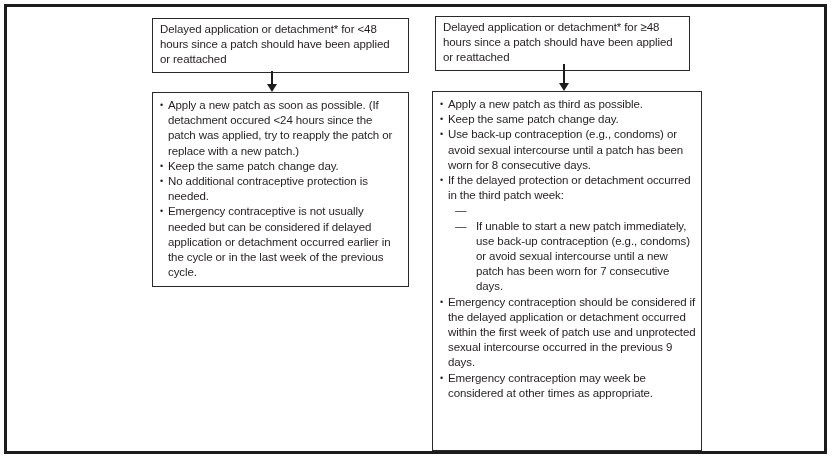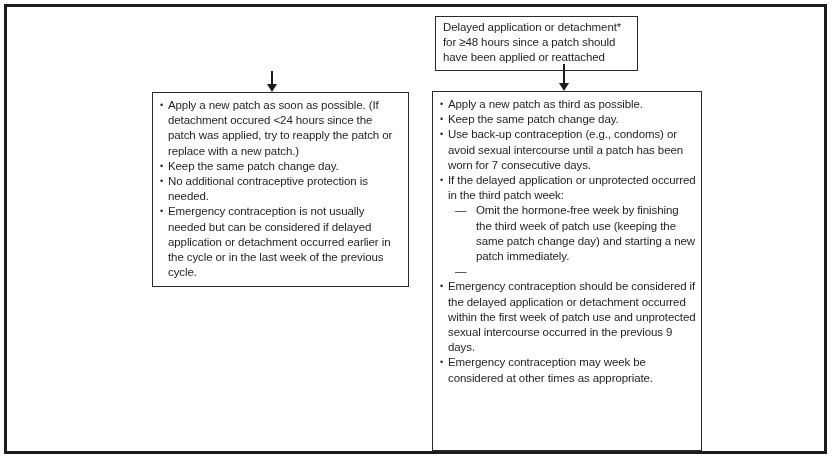--- a/index.html
+++ b/index.html
@@ -25,21 +25,21 @@
     background: #ffffff;
     font-size: 11.5px;
     line-height: 15.2px;
     letter-spacing: -0.1px;
   }
   .header-box { padding: 3px 6px 4px 7px; }
   .content-box { padding: 5px 5px 6px 7px; }
 
   #left-header  { left: 145px; top: 11px;  width: 257px; min-height: 53px; }
   #left-content { left: 145px; top: 85px;  width: 257px; min-height: 195px; }
-  #right-header { left: 428px; top: 9px;   width: 203px; min-height: 48px; }
+  #right-header { left: 428px; top: 9px;   width: 255px; min-height: 48px; }
   #right-content{ left: 425px; top: 84px;  width: 270px; min-height: 360px; }
 
   .arrow {
     position: absolute;
     width: 12px;
     display: flex;
     flex-direction: column;
     align-items: center;
   }
   .arrow .stem { width: 2px; flex: 1 1 auto; background: #1c1c1c; }
@@ -59,20 +59,21 @@
   li.lvl2 { padding-left: 15px; }
   li.lvl2 .marker { flex: 0 0 21px; }
   .item-text { flex: 1 1 auto; }
 </style>
 </head>
 <body>
 
 <div class="page">
   <div class="frame">
 
+    <div class="box header-box" id="left-header">Delayed application or detachment* for &lt;48 hours since a patch should have been applied or reattached</div>
 
     <div class="arrow" id="left-arrow">
       <div class="stem"></div>
       <div class="head"></div>
     </div>
 
     <div class="box content-box" id="left-content">
       <ul class="flow-list">
           <li class="lvl1">
             <span class="marker dot">•</span>
@@ -81,21 +82,21 @@
           <li class="lvl1">
             <span class="marker dot">•</span>
             <span class="item-text">Keep the same patch change day.</span>
           </li>
           <li class="lvl1">
             <span class="marker dot">•</span>
             <span class="item-text">No additional contraceptive protection is needed.</span>
           </li>
           <li class="lvl1">
             <span class="marker dot">•</span>
-            <span class="item-text">Emergency contraception is not usually needed but can be considered if delayed application or detachment occurred earlier in the cycle or in the last week of the previous cycle.</span>
+            <span class="item-text">Emergency contraceptive is not usually needed but can be considered if delayed application or detachment occurred earlier in the cycle or in the last week of the previous cycle.</span>
           </li>
         </ul>
     </div>
 
     <div class="box header-box" id="right-header">Delayed application or detachment* for ≥48 hours since a patch should have been applied or reattached</div>
 
     <div class="arrow" id="right-arrow">
       <div class="stem"></div>
       <div class="head"></div>
     </div>
@@ -105,32 +106,32 @@
           <li class="lvl1">
             <span class="marker dot">•</span>
             <span class="item-text">Apply a new patch as third as possible.</span>
           </li>
           <li class="lvl1">
             <span class="marker dot">•</span>
             <span class="item-text">Keep the same patch change day.</span>
           </li>
           <li class="lvl1">
             <span class="marker dot">•</span>
-            <span class="item-text">Use back-up contraception (e.g., condoms) or avoid sexual intercourse until a patch has been worn for 7 consecutive days.</span>
+            <span class="item-text">Use back-up contraception (e.g., condoms) or avoid sexual intercourse until a patch has been worn for 8 consecutive days.</span>
           </li>
           <li class="lvl1">
             <span class="marker dot">•</span>
-            <span class="item-text">If the delayed application or unprotected occurred in the third patch week:</span>
+            <span class="item-text">If the delayed protection or detachment occurred in the third patch week:</span>
           </li>
           <li class="lvl2">
             <span class="marker dash">—</span>
-            <span class="item-text">Omit the hormone-free week by finishing the third week of patch use (keeping the same patch change day) and starting a new patch immediately.</span>
           </li>
           <li class="lvl2">
             <span class="marker dash">—</span>
+            <span class="item-text">If unable to start a new patch immediately, use back-up contraception (e.g., condoms) or avoid sexual intercourse until a new patch has been worn for 7 consecutive days.</span>
           </li>
           <li class="lvl1">
             <span class="marker dot">•</span>
             <span class="item-text">Emergency contraception should be considered if the delayed application or detachment occurred within the first week of patch use and unprotected sexual intercourse occurred in the previous 9 days.</span>
           </li>
           <li class="lvl1">
             <span class="marker dot">•</span>
             <span class="item-text">Emergency contraception may week be considered at other times as appropriate.</span>
           </li>
         </ul>

